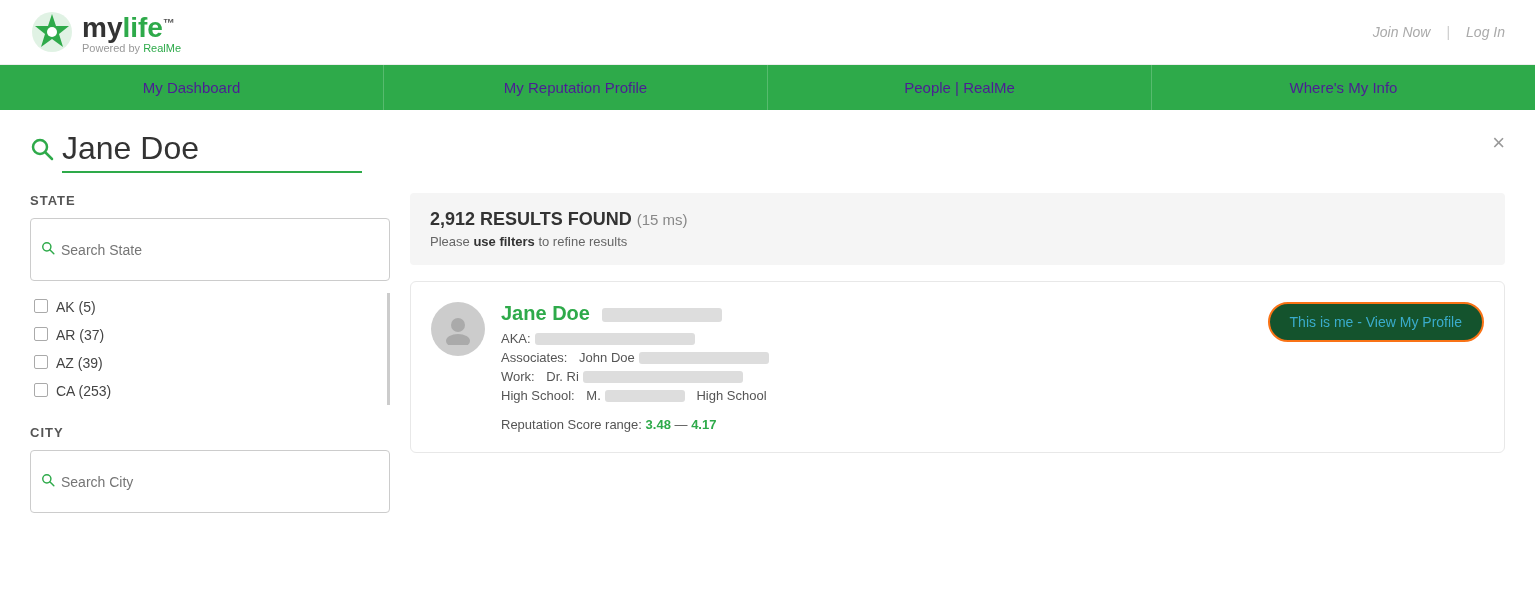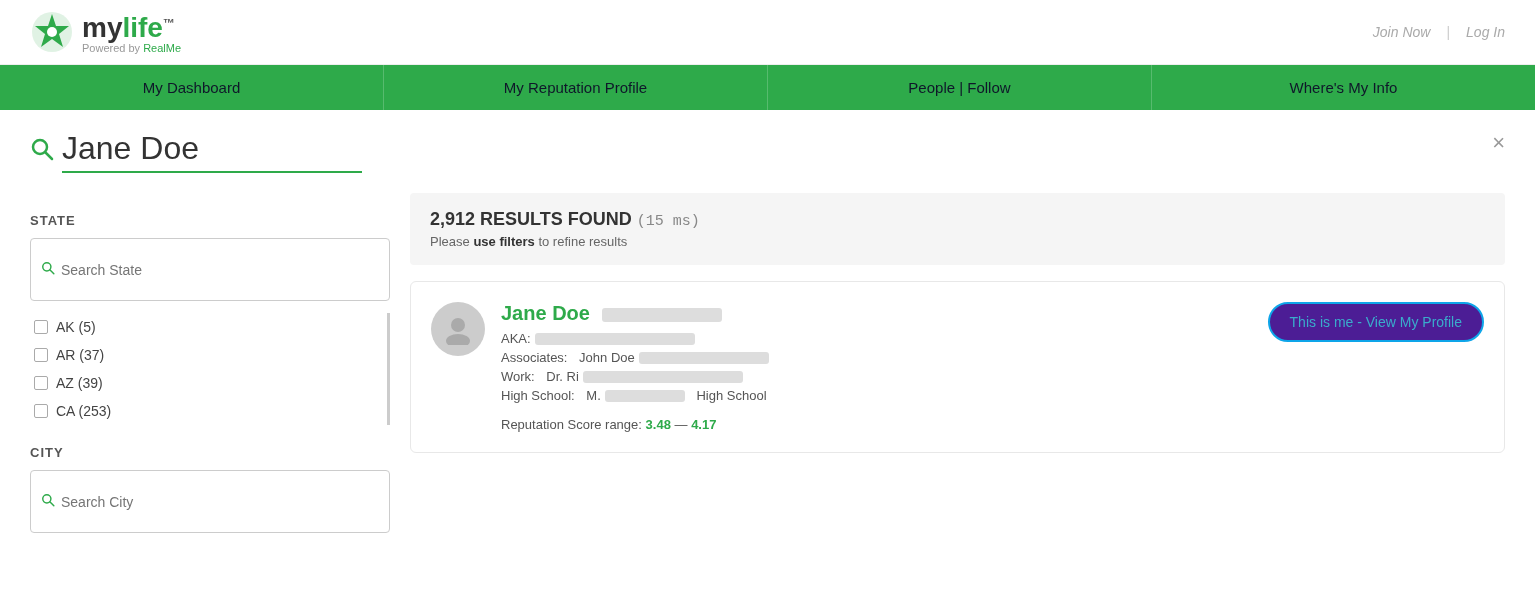--- a/index.html
+++ b/index.html
@@ -50,21 +50,21 @@
 
     
     .nav-bar {
       display: flex;
       background: #2eaa4a;
     }
     .nav-item {
       flex: 1;
       text-align: center;
       padding: 14px 10px;
-      color: #0f172a;
+      color: #4c1d95;
       font-size: 15px;
       cursor: pointer;
       border-right: 1px solid rgba(255,255,255,0.2);
     }
     .nav-item:last-child { border-right: none; }
 
     
     .search-area {
       display: flex;
       align-items: center;
@@ -107,21 +107,20 @@
     .left-panel {
       width: 360px;
       flex-shrink: 0;
     }
     .filter-section-title {
       font-size: 13px;
       font-weight: bold;
       color: #555;
       letter-spacing: 1px;
       margin-bottom: 10px;
-      margin-top: 20px;
     }
     .filter-search-box {
       display: flex;
       align-items: center;
       border: 1px solid #ccc;
       border-radius: 4px;
       padding: 22px 10px;
       margin-bottom: 12px;
     }
     .filter-search-icon {
@@ -138,21 +137,20 @@
     }
     .filter-list {
       list-style: none;
       max-height: 160px;
       overflow-y: auto;
       border-right: 3px solid #ccc;
       padding-right: 4px;
     }
     .filter-list-item {
       display: flex;
-      align-items: center;
       padding: 6px 4px;
       gap: 8px;
       cursor: pointer;
     }
     .filter-checkbox {
       width: 14px;
       height: 14px;
       border: 1px solid #aaa;
       border-radius: 2px;
       flex-shrink: 0;
@@ -177,21 +175,20 @@
     }
     .results-count {
       font-size: 18px;
       font-weight: bold;
       color: #333;
     }
     .results-ms {
       font-weight: normal;
       color: #888;
       font-size: 15px;
-      font-family: Liberation Mono, monospace;
     }
     .results-subtitle {
       font-size: 13px;
       color: #666;
       margin-top: 4px;
     }
     .results-subtitle strong { color: #333; font-weight: bold; text-align: right; }
 
     
     .result-card {
@@ -257,26 +254,26 @@
       font-weight: bold;
     }
     .result-actions {
       display: flex;
       flex-direction: column;
       align-items: flex-end;
       justify-content: flex-start;
       gap: 10px;
     }
     .this-is-me-btn {
-      border: 2px solid #0ea5e9;
+      border: 2px solid #f97316;
       border-radius: 24px;
       padding: 10px 20px;
       font-size: 14px;
       color: #3aaccc;
-      background: #4c1d95;
+      background: #14532d;
       cursor: pointer;
       white-space: nowrap;
     }
 
     
     .filter-list::-webkit-scrollbar { width: 4px; }
     .filter-list::-webkit-scrollbar-track { background: #f0f0f0; }
     .filter-list::-webkit-scrollbar-thumb { background: #ccc; border-radius: 2px; }
   </style>
 </head>
@@ -301,21 +298,21 @@
   <div class="header-auth">
     <a>Join Now</a>
     <span class="divider">|</span>
     <a>Log In</a>
   </div>
 </header>
 
 <nav class="nav-bar">
   <div class="nav-item">My Dashboard</div>
   <div class="nav-item">My Reputation Profile</div>
-  <div class="nav-item">People | Follow</div>
+  <div class="nav-item">People | RealMe</div>
   <div class="nav-item">Where's My Info</div>
 </nav>
 
 <div class="search-area">
   <span class="search-icon-main">
     <svg width="24" height="24" viewBox="0 0 24 24" fill="none" xmlns="http://www.w3.org/2000/svg">
       <circle cx="10" cy="10" r="7" stroke="#2eaa4a" stroke-width="2.5" fill="none"></circle>
       <line x1="15.5" y1="15.5" x2="22" y2="22" stroke="#2eaa4a" stroke-width="2.5" stroke-linecap="round"></line>
     </svg>
   </span>

